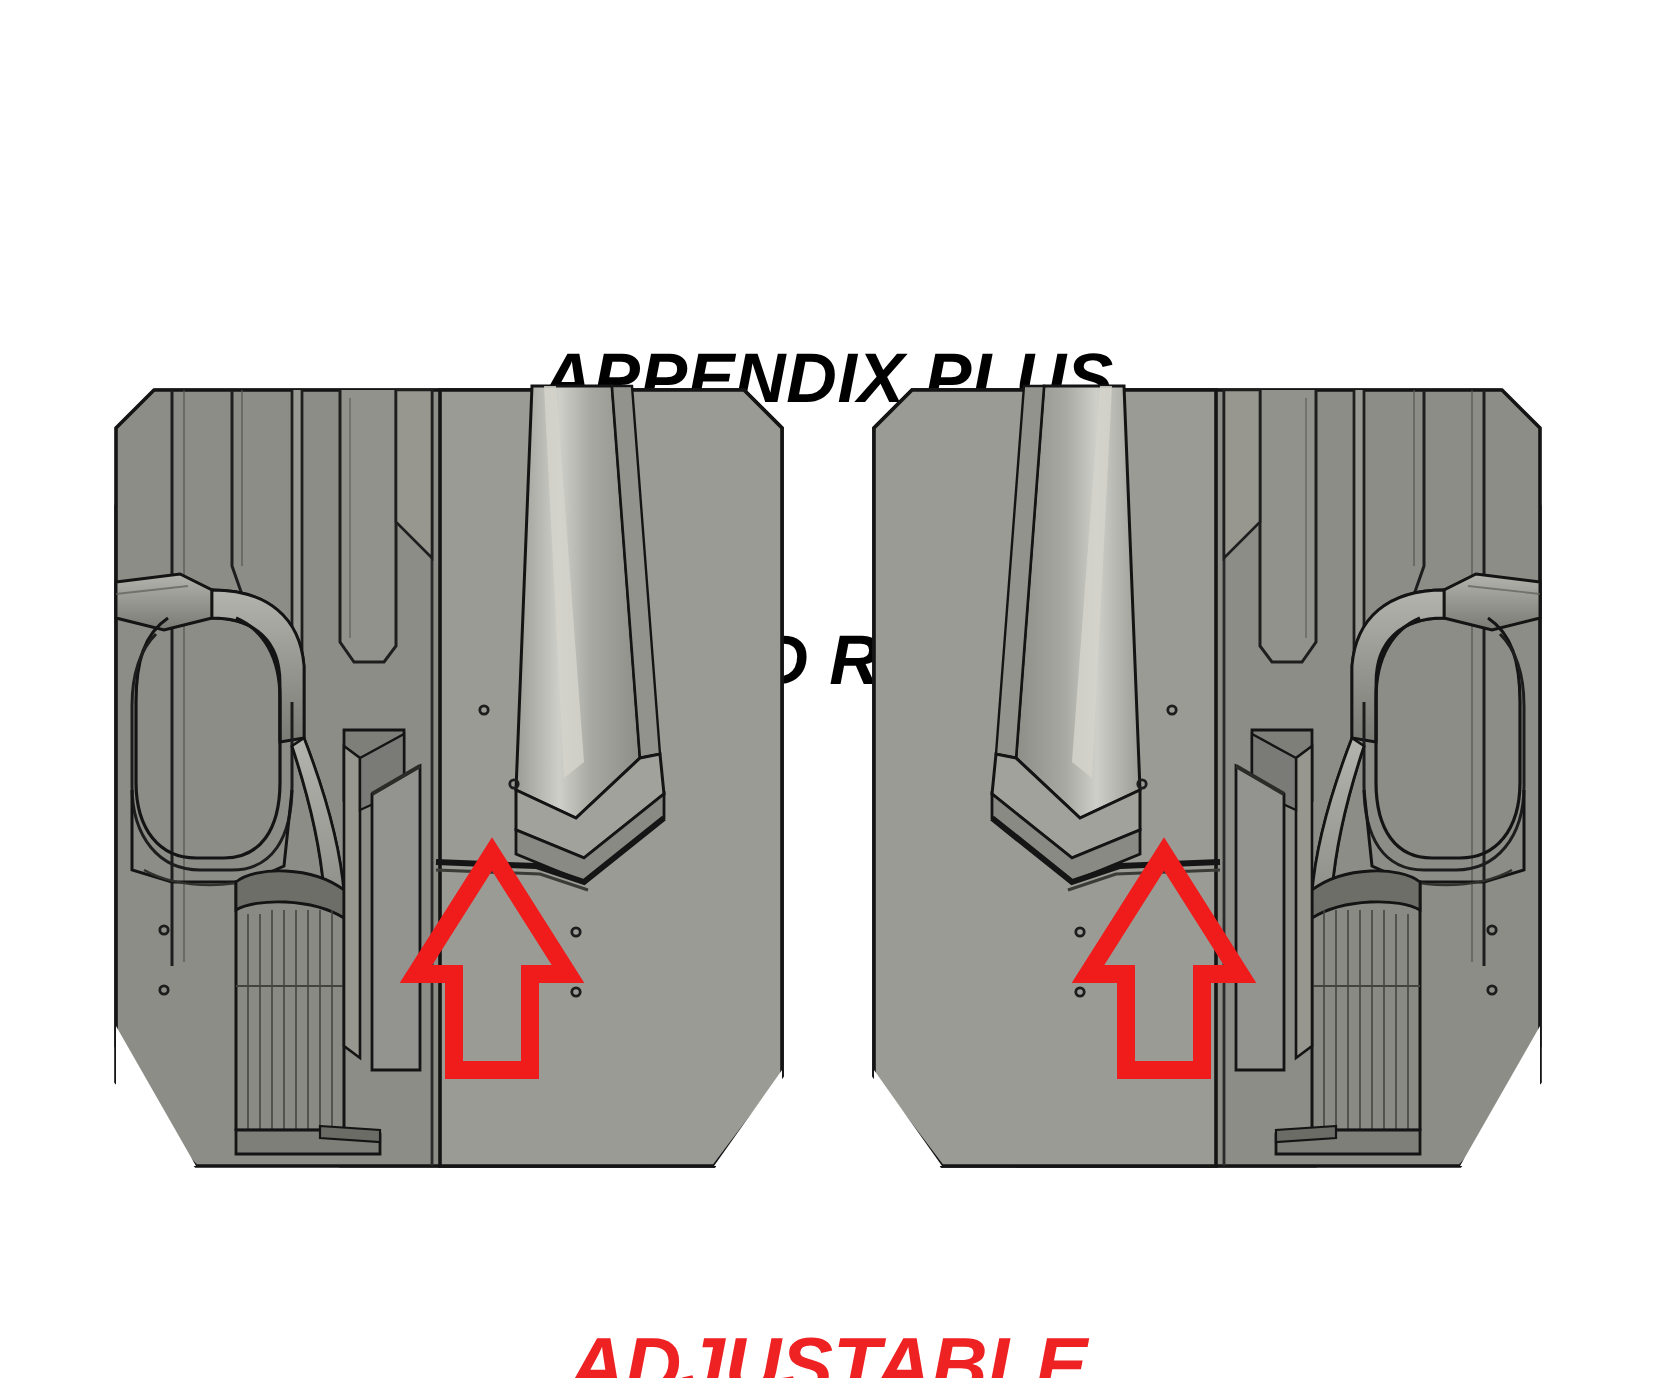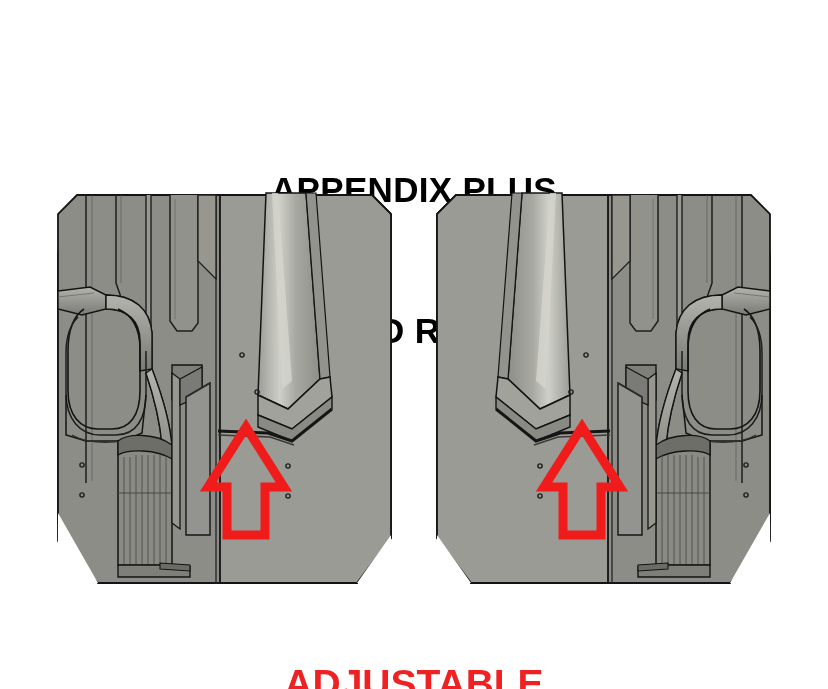--- a/index.html
+++ b/index.html
@@ -1,21 +1,21 @@
 <!DOCTYPE html>
 <html><head>
 <meta charset="utf-8">
 <style>
   html,body{margin:0;padding:0;background:#ffffff;}
   body{
     width:828px;height:689px;position:relative;overflow:hidden;
     font-family:"Liberation Sans","DejaVu Sans",sans-serif;
     background:#ffffff;
   }
-  #stage{position:absolute;inset:0;width:828px;height:689px;background:#ffffff;}
+  #stage{position:absolute;inset:0;width:828px;height:689px;background:#ffffff;font-style:italic;}
 
   
   .title-block{
     position:absolute;left:0;top:72px;width:828px;
     text-align:center;
     color:#000000;
     font-weight:bold;
     font-size:35px;
     line-height:47px;
     letter-spacing:0.3px;

